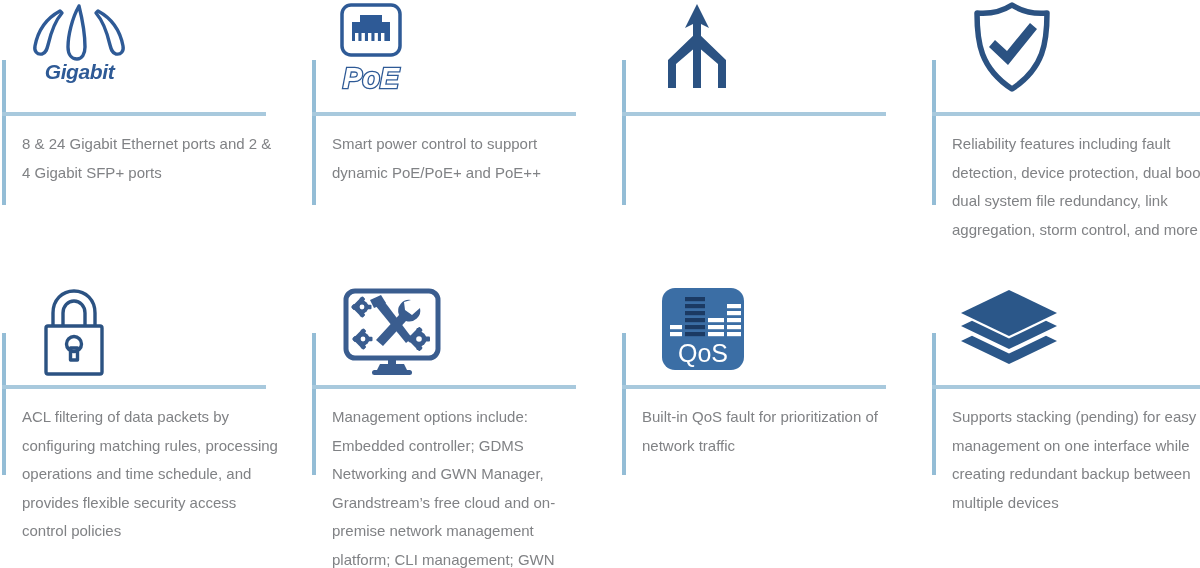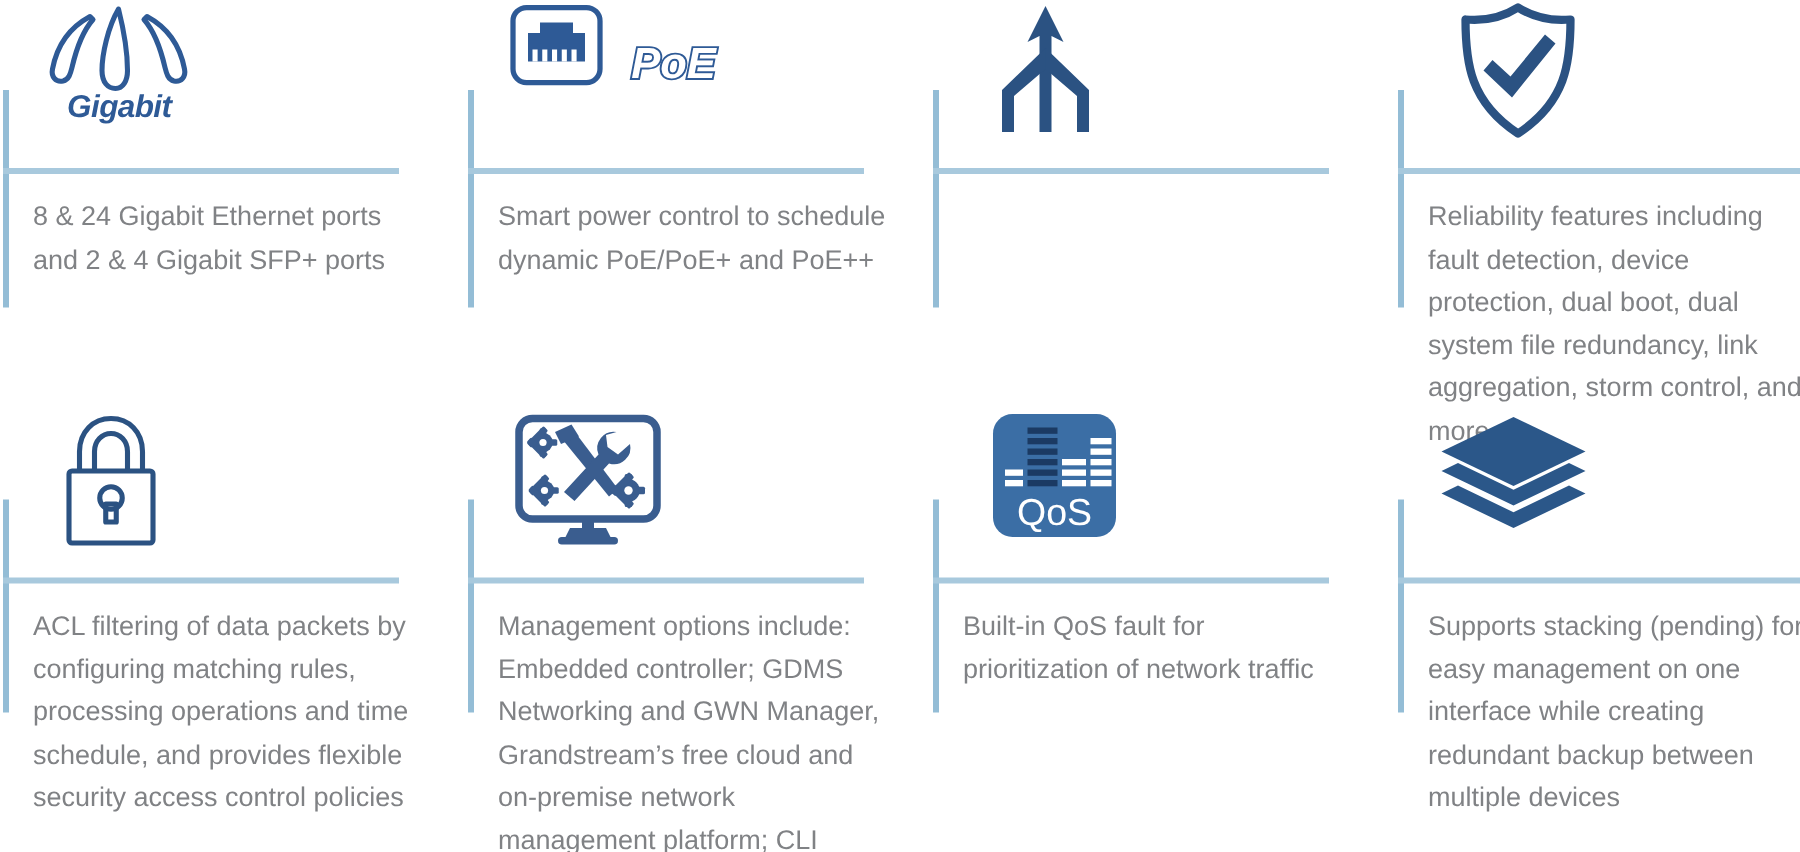--- a/index.html
+++ b/index.html
@@ -62,30 +62,30 @@
 
   .icon-wrap {
     position: absolute;
     left: 22px;
     top: 2px;
     height: 100px;
     display: flex;
     align-items: flex-start;
   }
   .feature-card.row2 .icon-wrap {
-    top: 4px;
+    top: 16px;
   }
 
   .feature-text {
     position: absolute;
     left: 22px;
     top: 130px;
     width: 260px;
     color: #808285;
-    font-size: 18px;
+    font-size: 15px;
     line-height: 28.5px;
     font-family: "Liberation Sans", sans-serif;
     white-space: pre-line;
   }
   .feature-card.row2 .feature-text {
     top: 133px;
   }
   .feature-card.col4 .feature-text {
     width: 262px;
   }
@@ -96,21 +96,21 @@
     font-style: italic;
     font-weight: bold;
     font-size: 21px;
     color: #2e5a96;
     letter-spacing: -0.4px;
     text-align: center;
     margin-top: -4px;
   }
   .gigabit-box { display: flex; flex-direction: column; align-items: center; }
 
-  .poe-box { display:flex; flex-direction:row; align-items:flex-end; }
+  .poe-box { display:flex; flex-direction:column; align-items:flex-start; }
 </style>
 </head>
 <body>
 
 <div class="feature-grid">
 
   <div class="feature-card row1 col1">
     <div class="v-rule"></div>
     <div class="h-rule"></div>
     <div class="icon-wrap">
@@ -140,21 +140,21 @@
             <rect x="36" y="31" width="3.4" height="8"></rect>
             <rect x="42.5" y="31" width="3.4" height="8"></rect>
             <rect x="49" y="31" width="3.4" height="8"></rect>
           </g>
         </svg>
         <svg width="78" height="36" viewBox="0 0 78 36">
           <text x="39" y="28" text-anchor="middle" font-family="Liberation Sans, sans-serif" font-size="29" font-weight="bold" font-style="italic" fill="#ffffff" stroke="#2e5a96" stroke-width="2.6" paint-order="stroke">PoE</text>
         </svg>
       </div>
     </div>
-    <div class="feature-text">Smart power control to schedule dynamic PoE/PoE+ and PoE++</div>
+    <div class="feature-text">Smart power control to support dynamic PoE/PoE+ and PoE++</div>
   </div>
 
   <div class="feature-card row1 col3">
     <div class="v-rule"></div>
     <div class="h-rule"></div>
     <div class="icon-wrap" style="left:36px;">
       <svg width="82" height="92" viewBox="0 0 82 92">
         <g fill="#2b5282">
           <path d="M41 2 L53 26 L45 22 L45 86 L37 86 L37 22 L29 26 Z"></path>
           <path d="M41 30 L41 44 L20 62 L20 86 L12 86 L12 58 Z"></path>

